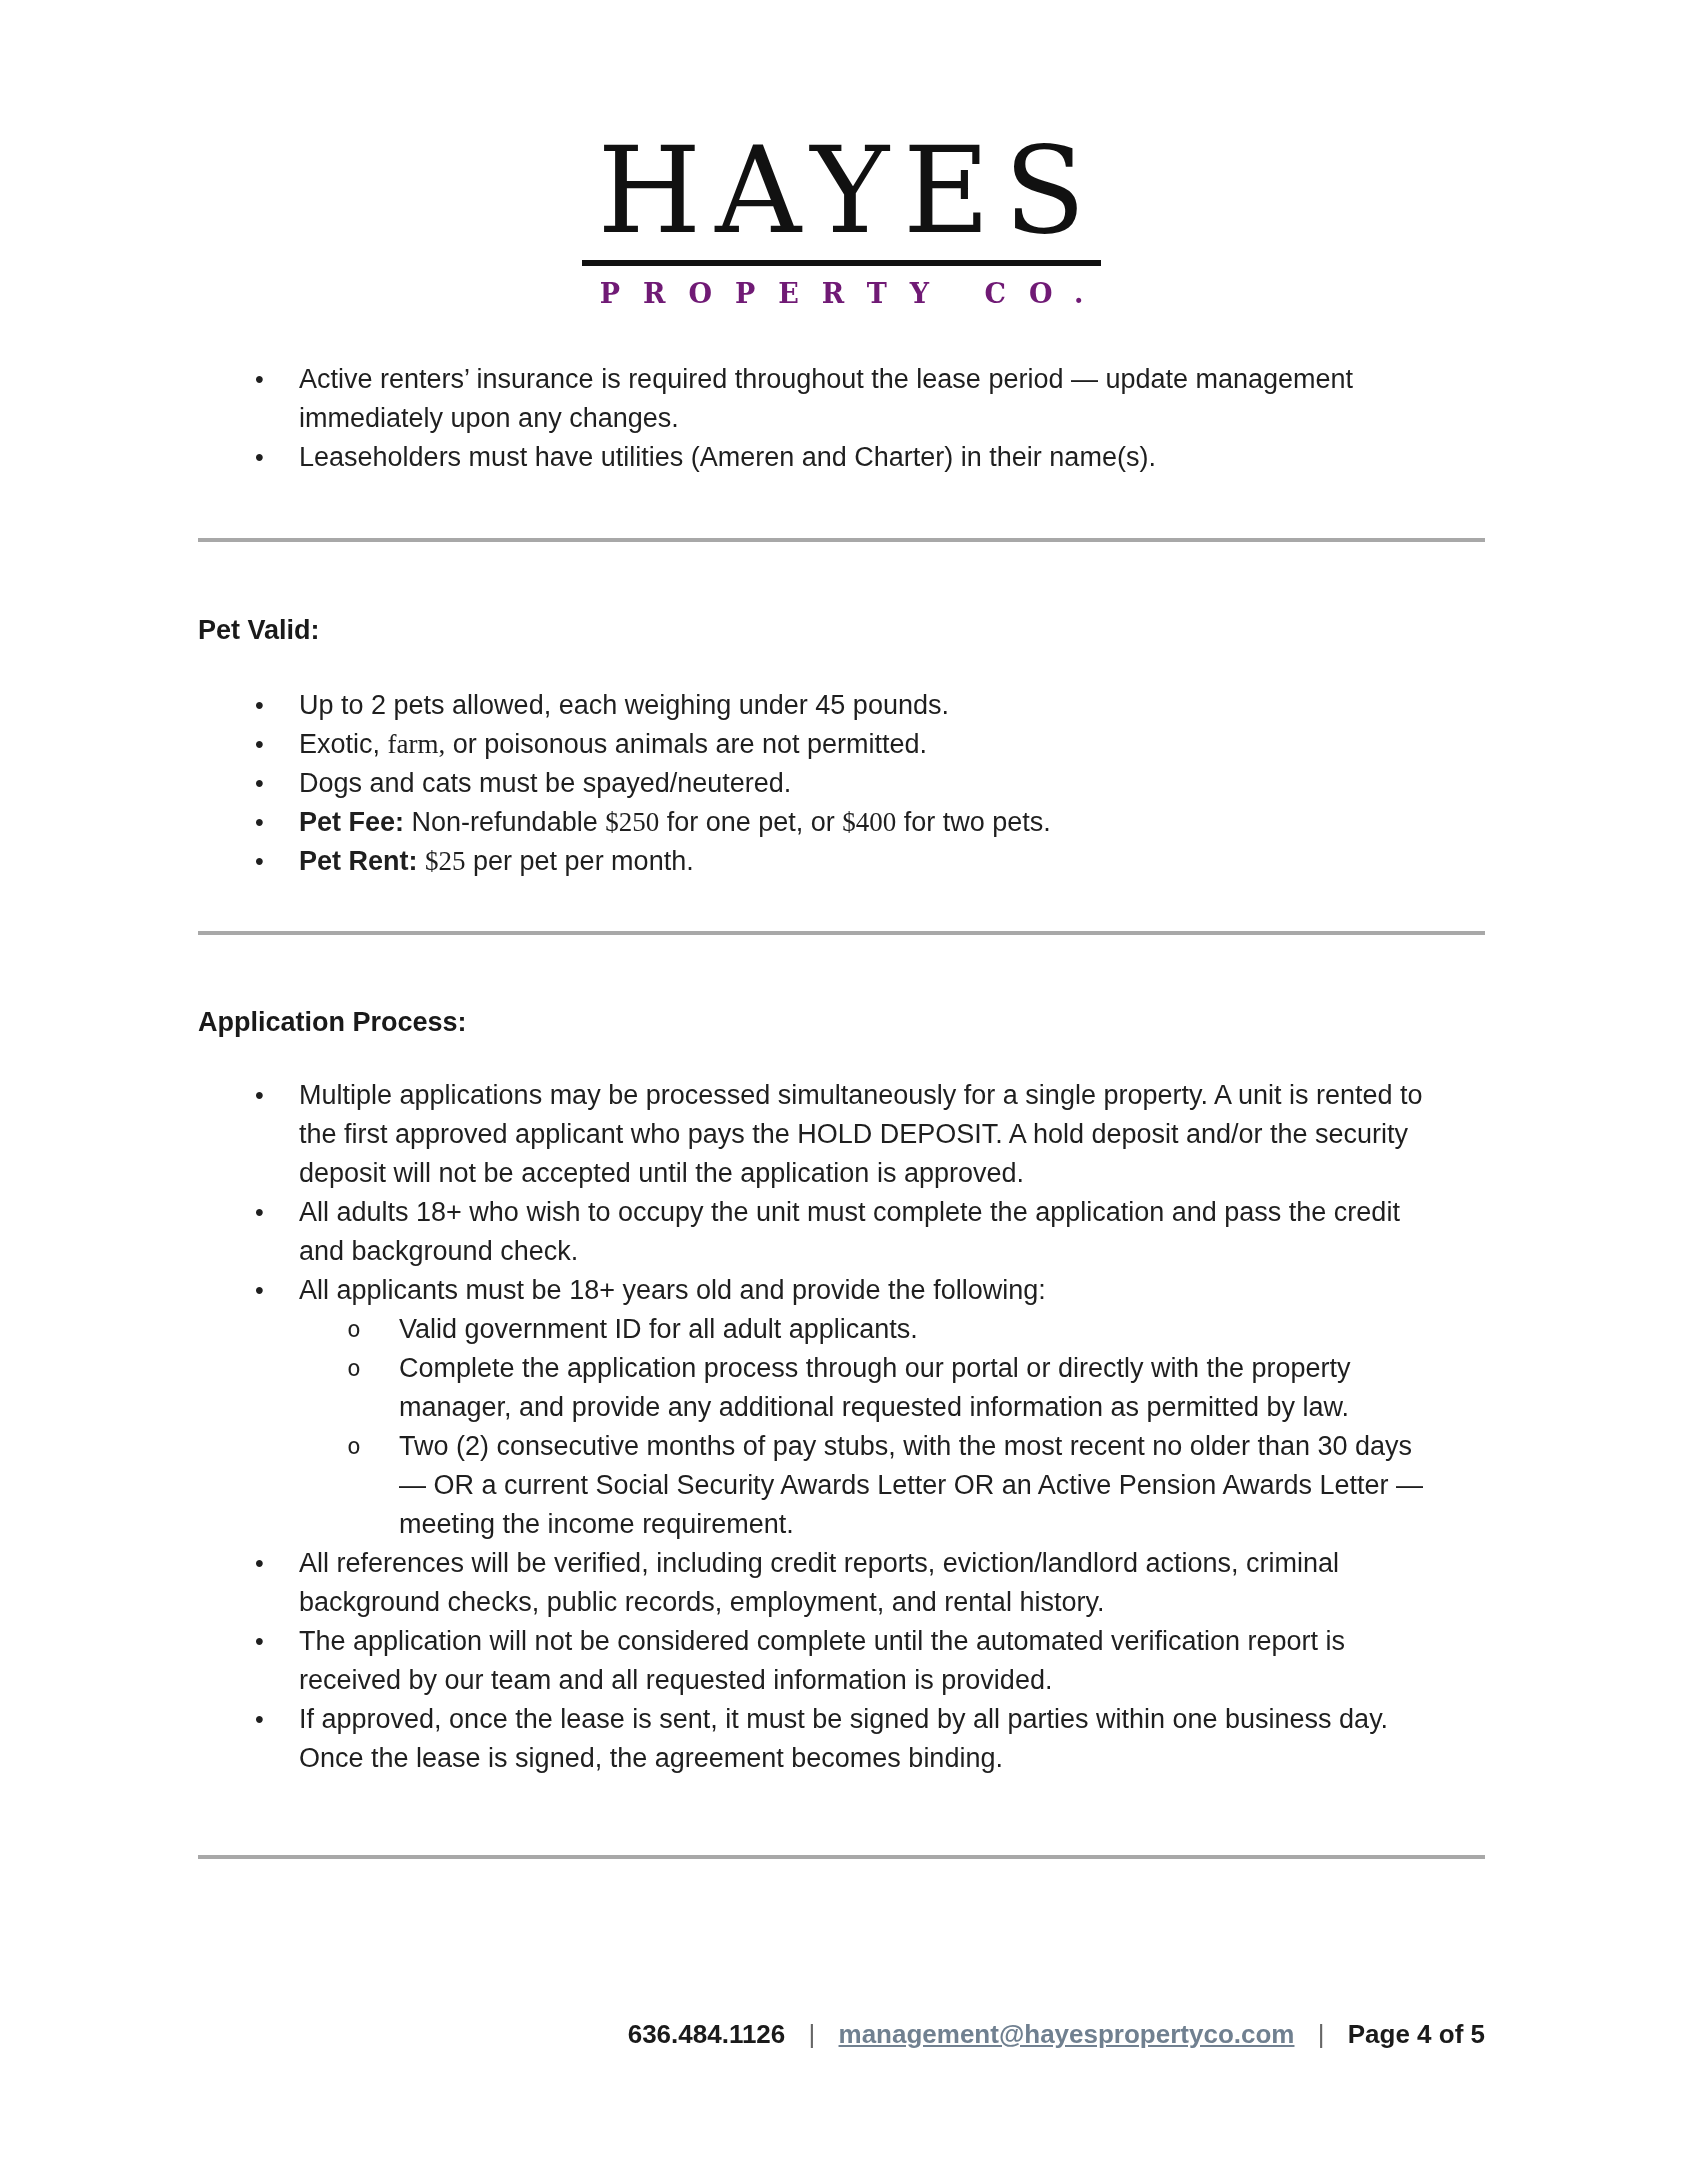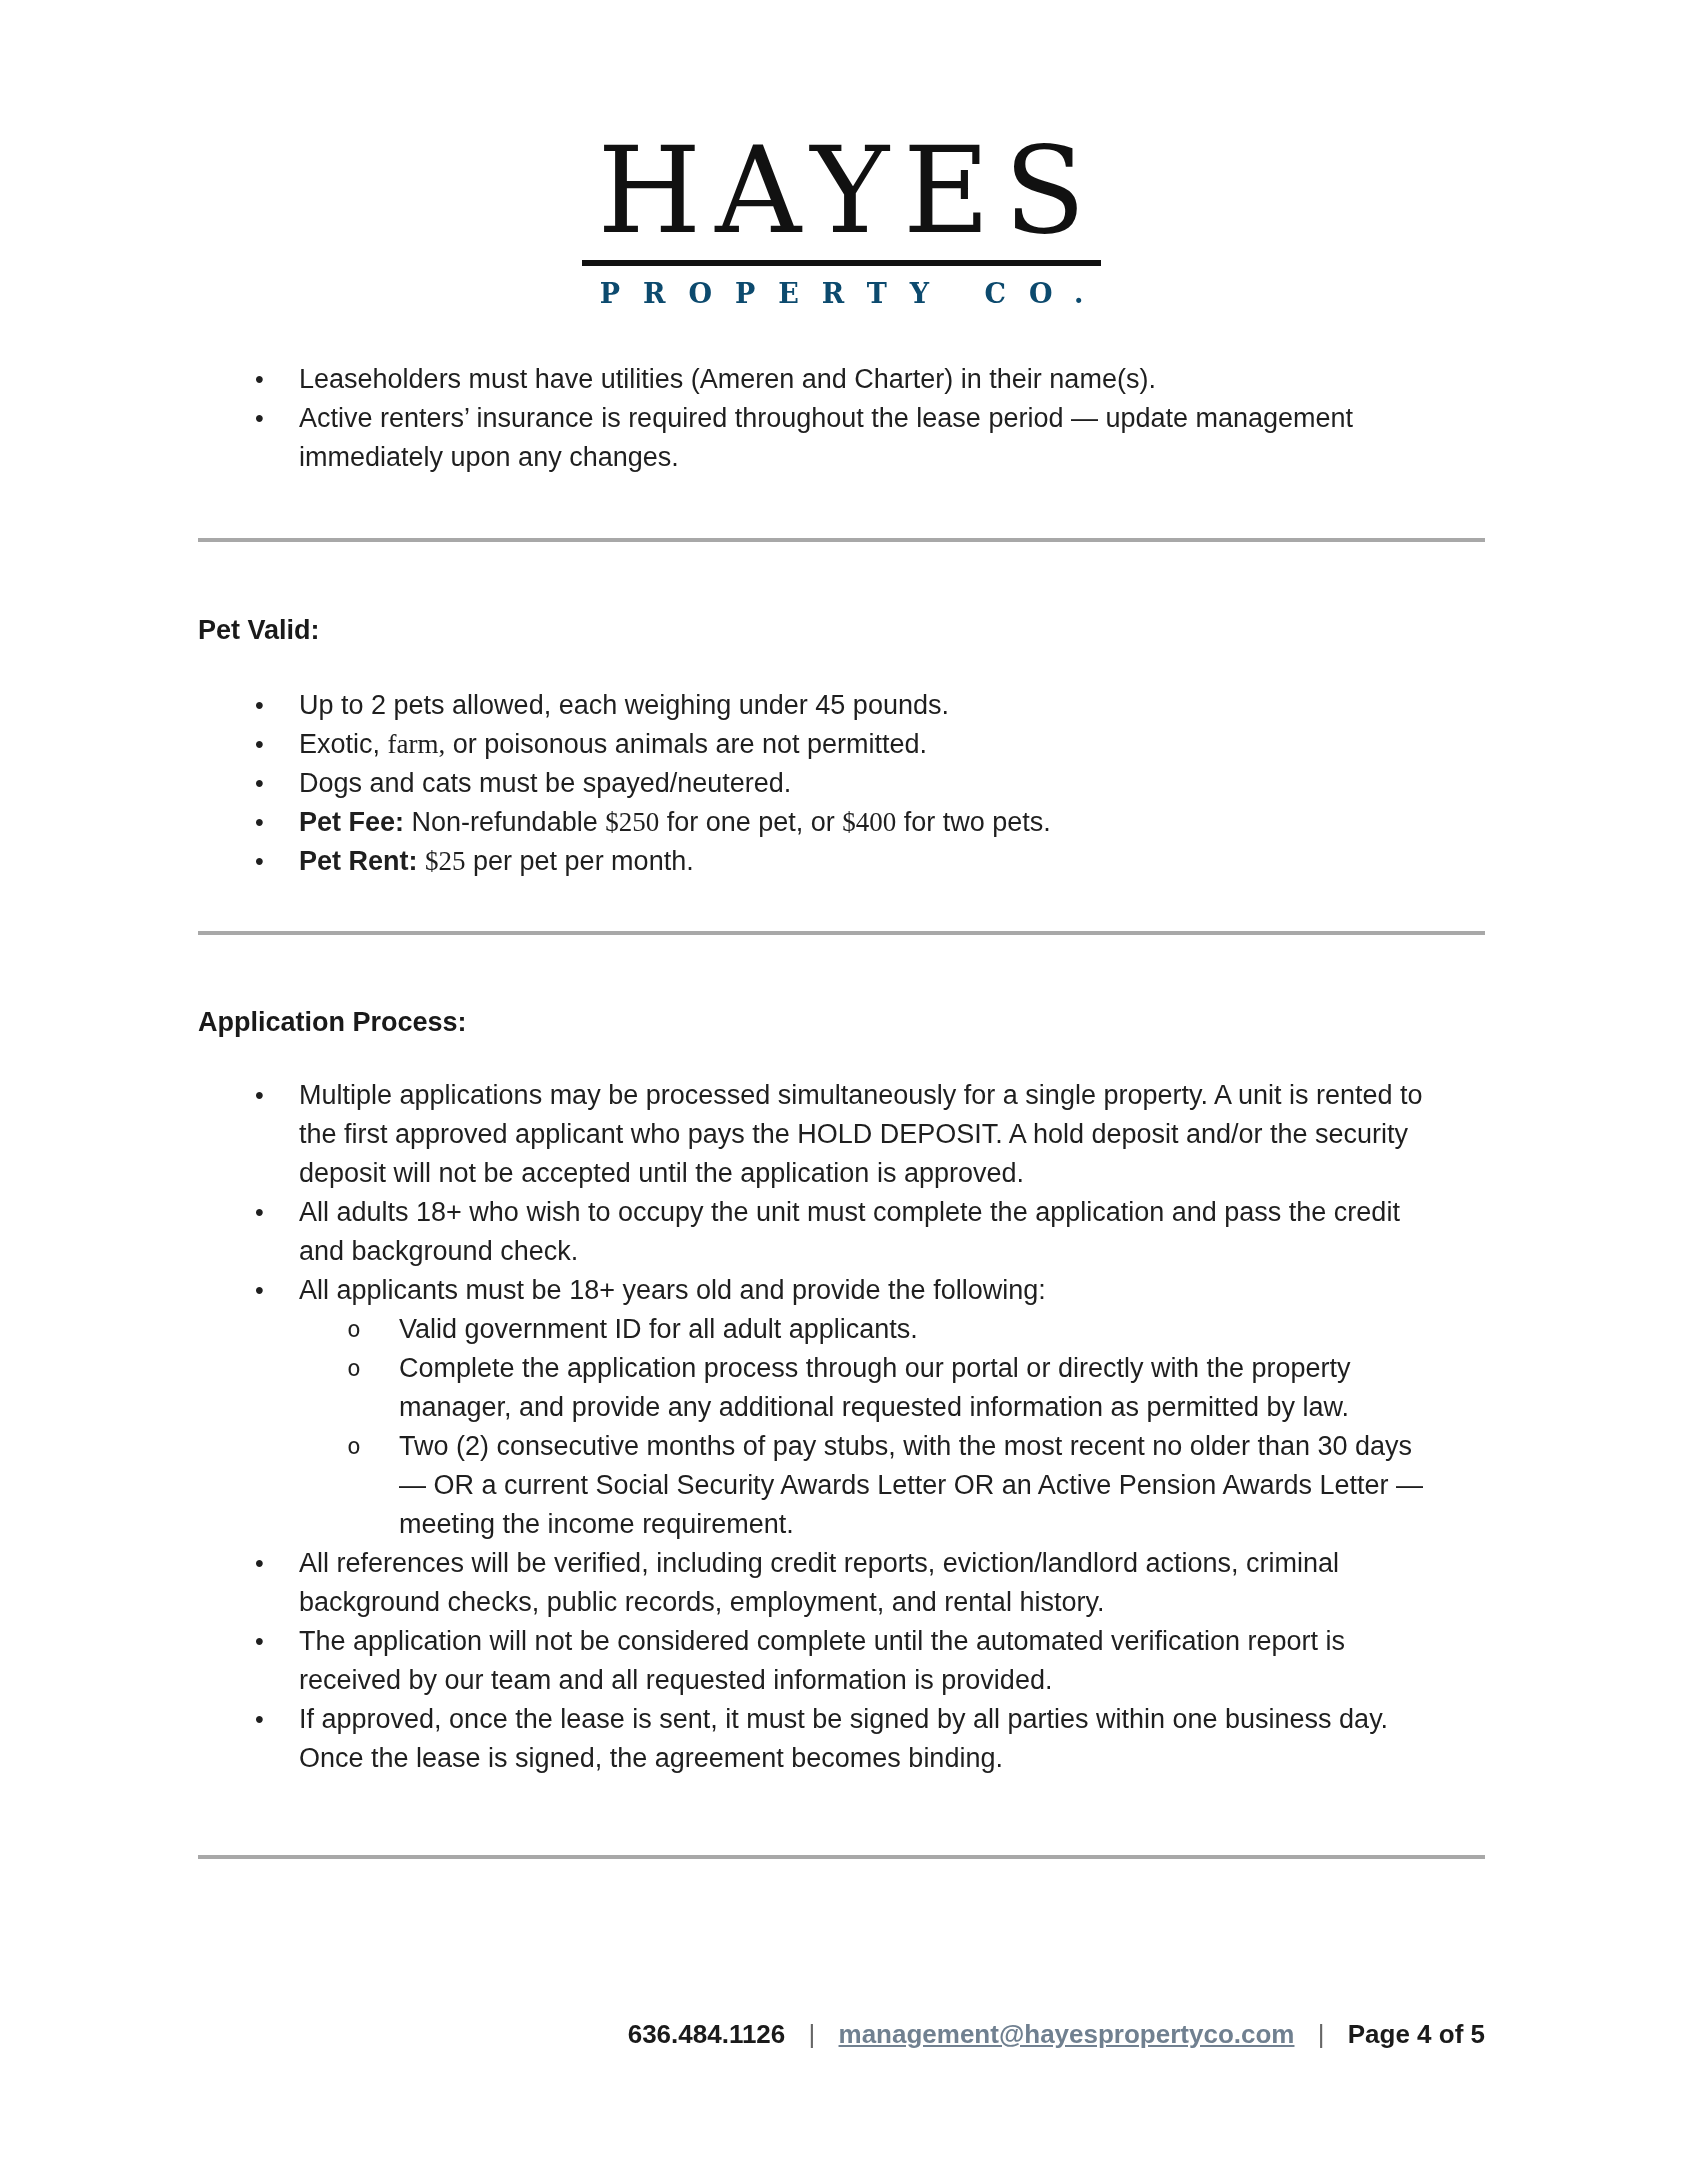--- a/index.html
+++ b/index.html
@@ -33,21 +33,21 @@
     background: #111111;
     width: 519px;
     margin: 6px auto 12px auto;
   }
   .logo-subtitle {
     font-family: "DejaVu Serif", serif;
     font-weight: 700;
     font-size: 27px;
     letter-spacing: 23px;
     text-indent: 23px;
-    color: #0c4a6e;
+    color: #701a75;
     white-space: nowrap;
   }
 
   
   ul { list-style: none; }
   .bullets > li {
     position: relative;
     padding-left: 101px;
     padding-right: 48px;
     font-size: 27px;
@@ -113,22 +113,22 @@
 
 <div class="page">
 
   <div class="logo">
     <div class="logo-title">HAYES</div>
     <div class="logo-rule"></div>
     <div class="logo-subtitle">PROPERTY CO.</div>
   </div>
 
   <ul class="bullets intro-list">
+    <li><span>Active renters’ insurance is required throughout the lease period — update management immediately upon any changes.</span></li>
     <li><span>Leaseholders must have utilities (Ameren and Charter) in their name(s).</span></li>
-    <li><span>Active renters’ insurance is required throughout the lease period — update management immediately upon any changes.</span></li>
   </ul>
 
   <hr class="divider d1">
 
   <h2 class="section-heading hp">Pet Valid:</h2>
 
   <ul class="bullets pet-list">
     <li><span>Up to 2 pets allowed, each weighing under 45 pounds.</span></li>
     <li><span>Exotic, </span><span class="sf">farm,</span><span> or poisonous animals are not permitted.</span></li>
     <li><span>Dogs and cats must be spayed/neutered.</span></li>

